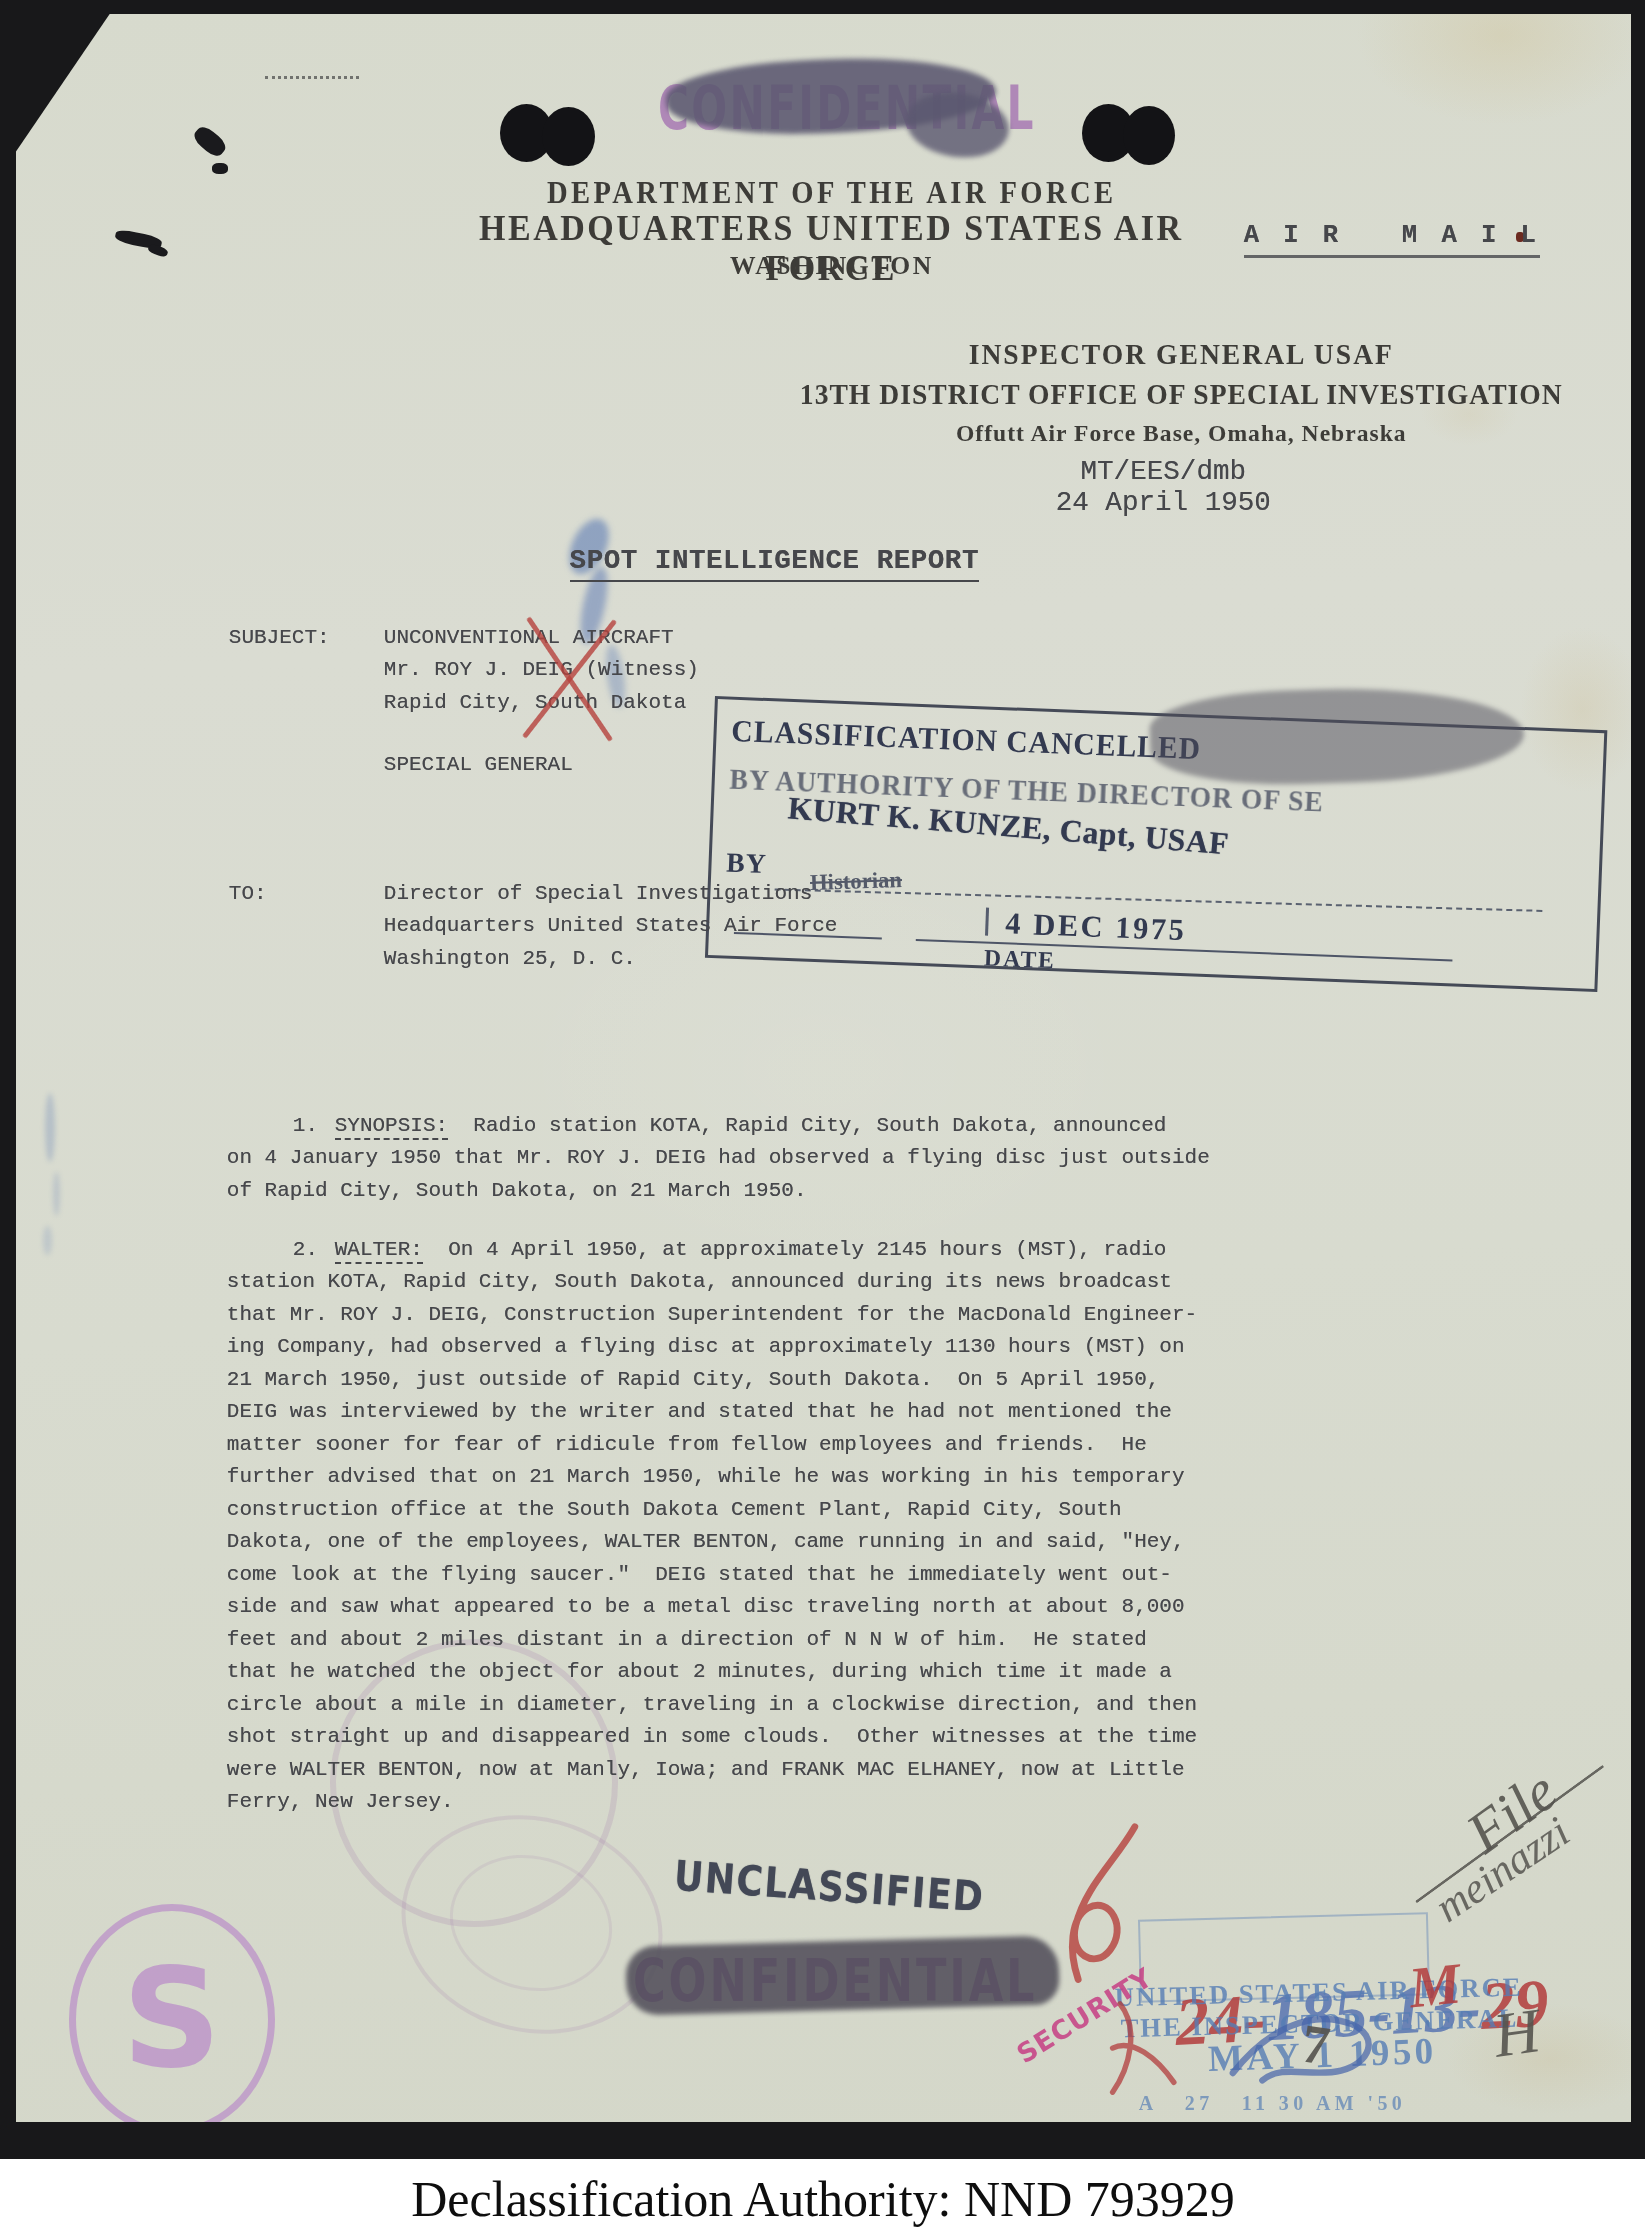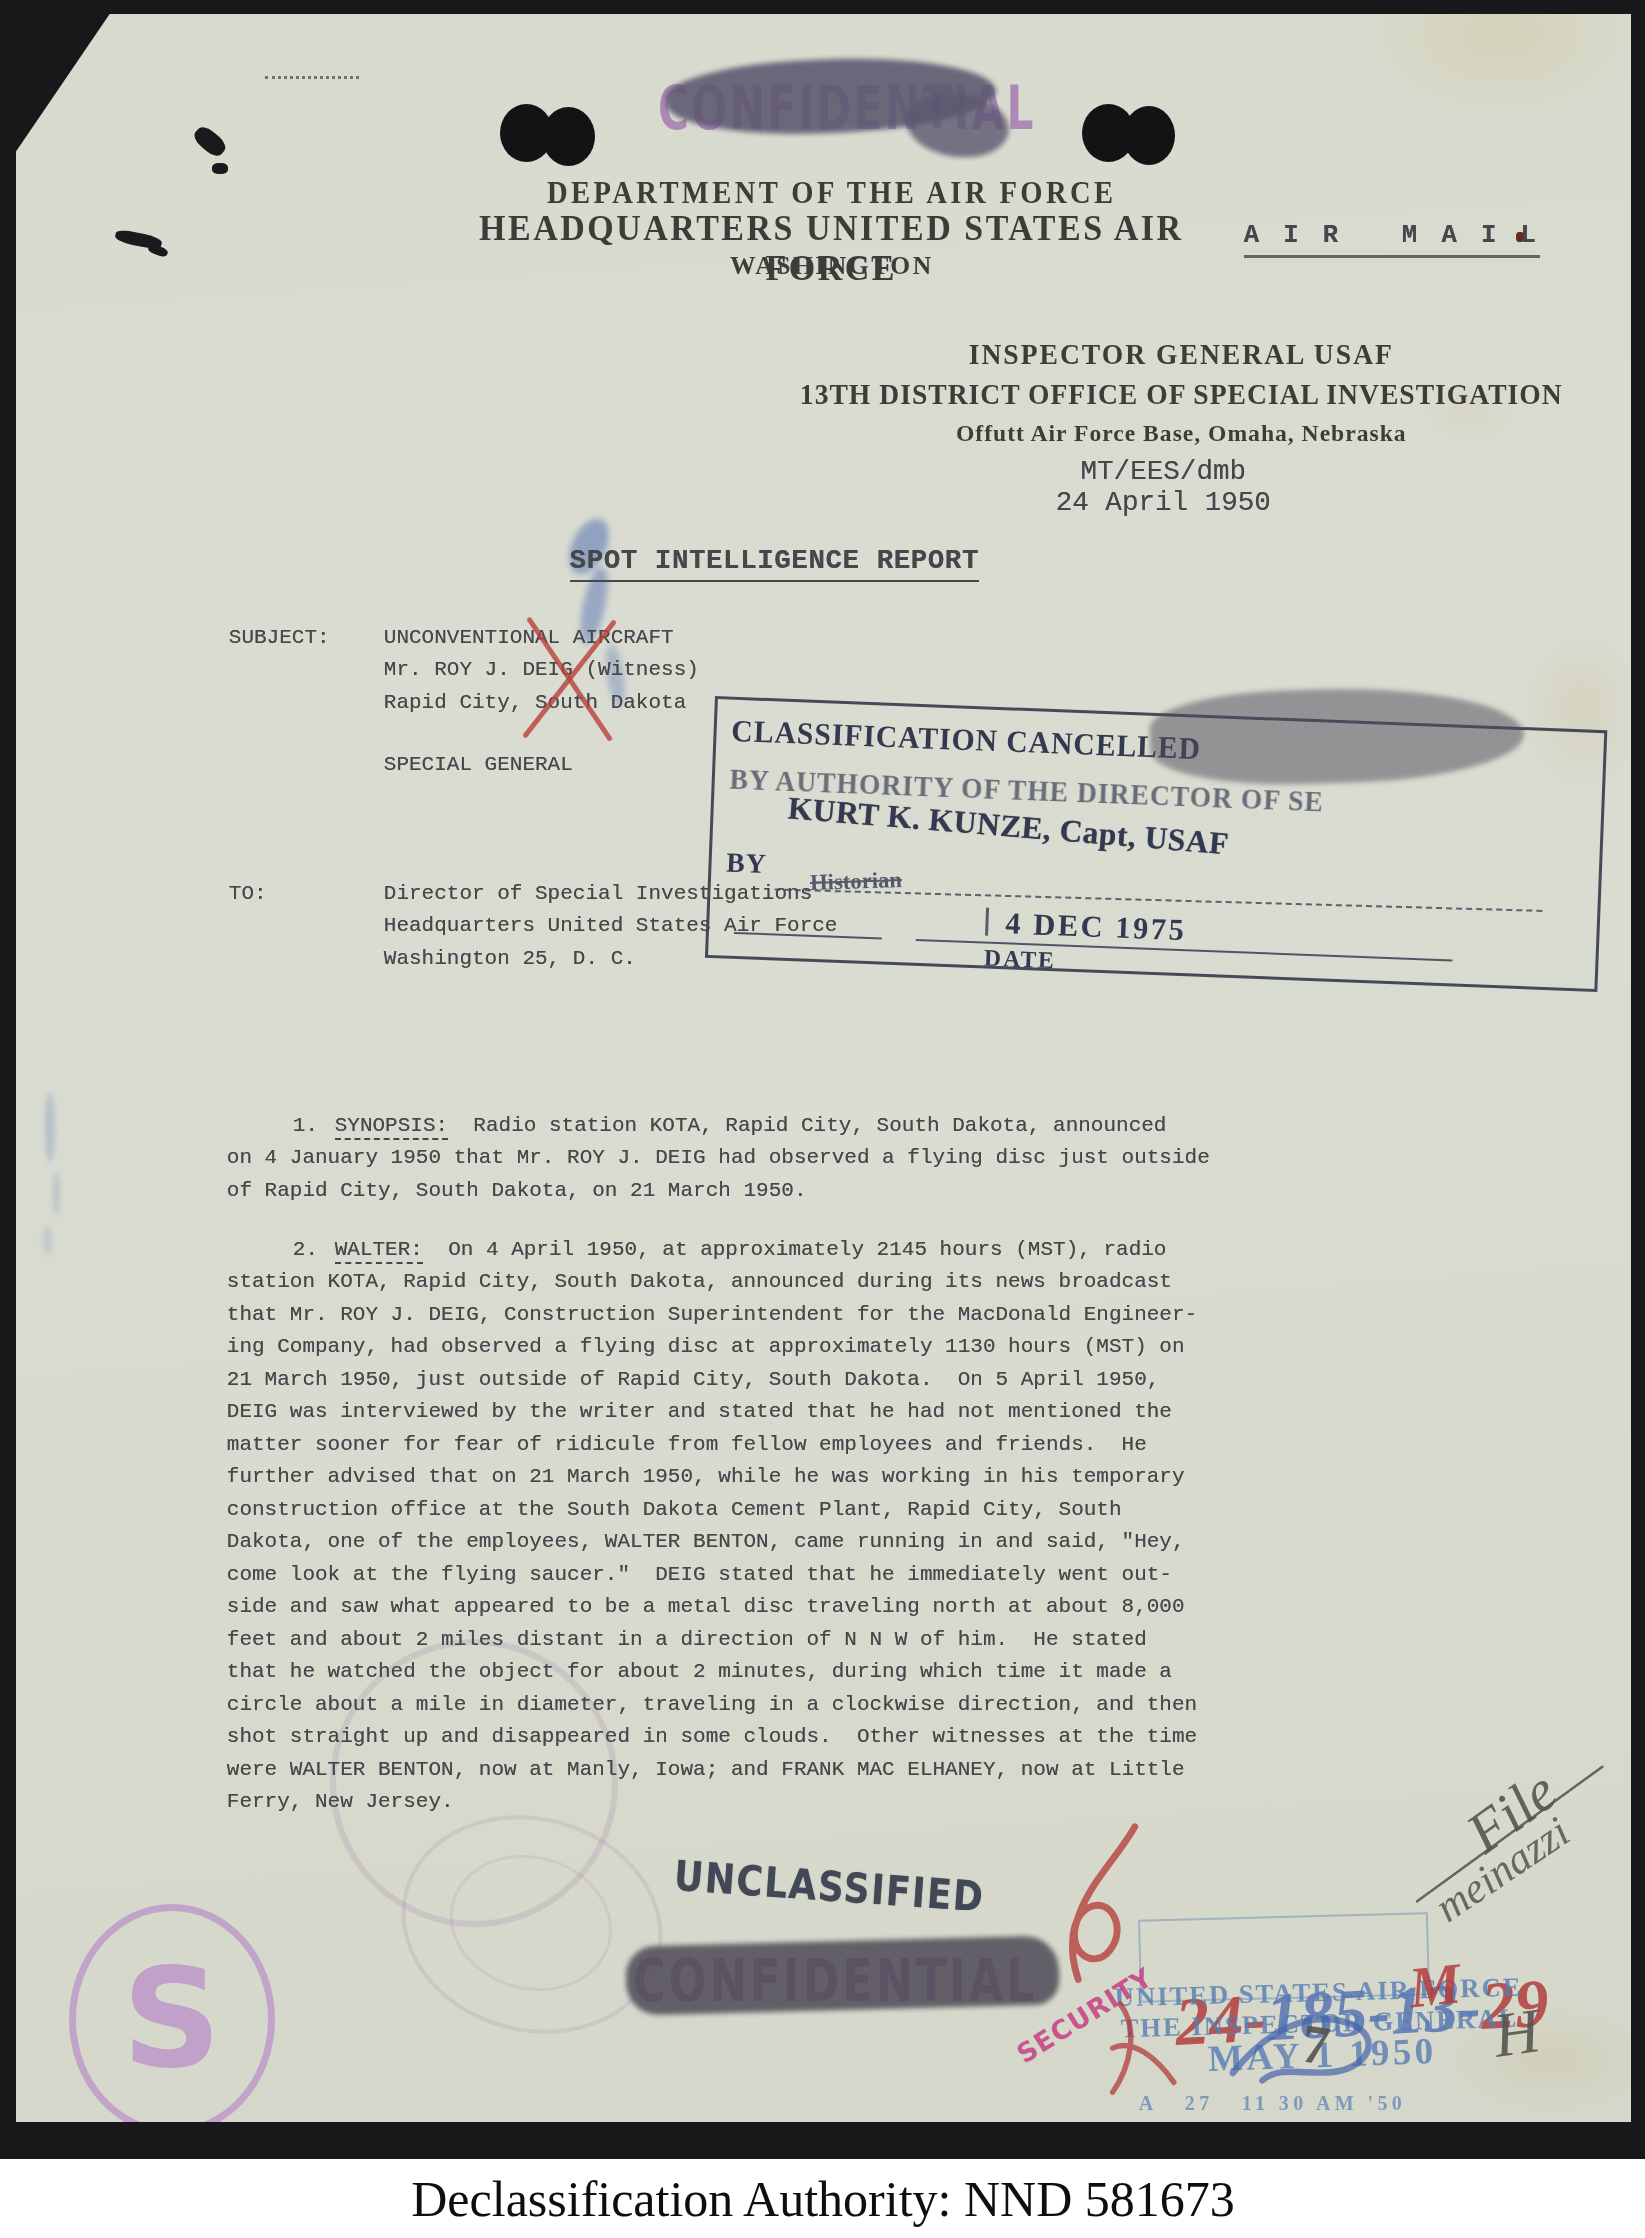--- a/index.html
+++ b/index.html
@@ -160,15 +160,15 @@
 
   <div class="abs serif" style="left:1438px;top:1798px;font-size:58px;font-style:italic;color:rgba(85,84,79,.9);transform:rotate(-36deg);transform-origin:left top;">File</div>
   <div class="abs" style="left:1399px;top:1887px;width:232px;border-top:3.9px solid rgba(85,84,79,.85);border-radius:2px;transform:rotate(-36deg);transform-origin:left top;"></div>
   <div class="abs serif" style="left:1410px;top:1877px;font-size:43px;font-style:italic;color:rgba(85,84,79,.85);transform:rotate(-34deg);transform-origin:left top;">meinazzi</div>
   <div class="abs serif" style="left:1393px;top:1938px;font-size:58px;font-style:italic;font-weight:bold;color:rgba(178,60,60,.85);transform:rotate(-6deg);">M</div>
   <div class="abs serif" style="left:1478px;top:1983px;font-size:63px;font-style:italic;color:rgba(85,84,79,.9);transform:rotate(-8deg);">H</div>
 
 </div>
 
 <div class="abs" style="left:0;top:2159px;width:1646px;height:79px;background:#ffffff;display:flex;align-items:center;justify-content:center;">
-  <span class="serif" style="font-size:50px;color:#0e0e0e;">Declassification Authority: NND 581673</span>
+  <span class="serif" style="font-size:50px;color:#0e0e0e;">Declassification Authority: NND 793929</span>
 </div>
 
 
 </body></html>

